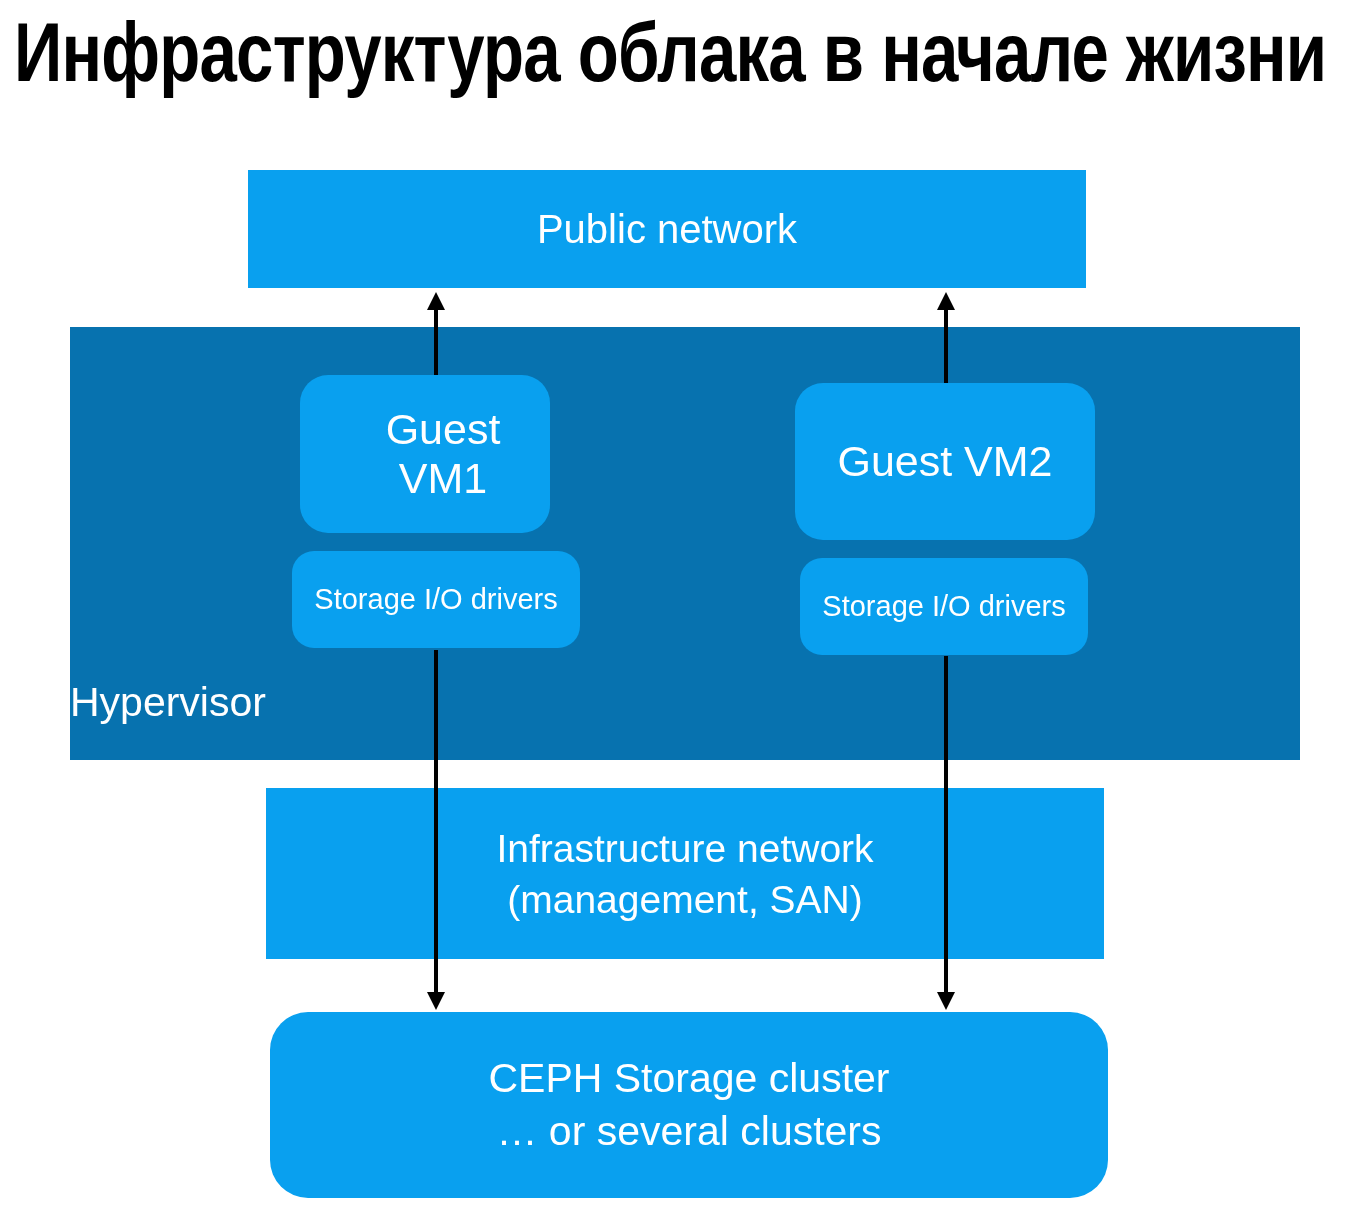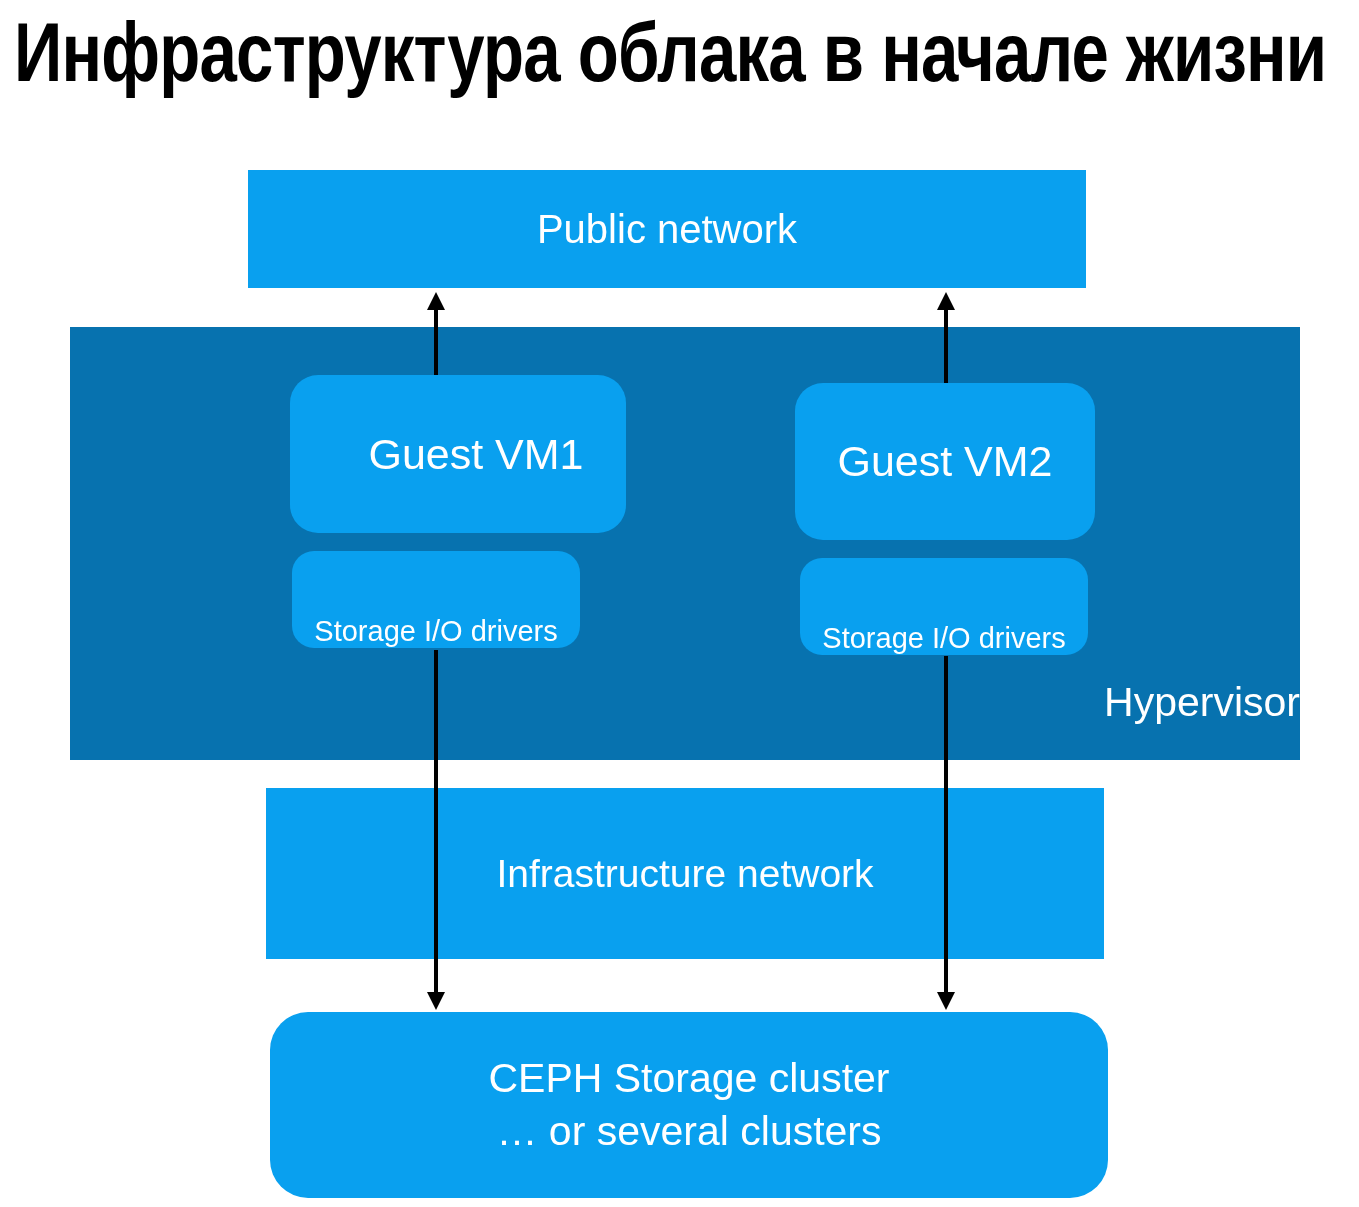--- a/index.html
+++ b/index.html
@@ -49,42 +49,41 @@
   .bar { background: var(--light-blue); }
 
   .hypervisor {
     left: 70px; top: 327px; width: 1230px; height: 433px;
     background: var(--dark-blue);
     z-index: 1;
   }
   .hypervisor-label {
     position: absolute;
     left: 0; right: 0; top: 352px;
-    text-align: right;
+    text-align: left;
     font-size: 41px;
     color: var(--text);
   }
 
   .public-network { left: 248px; top: 170px; width: 838px; height: 118px; font-size: 40px; }
 
   .guest-vm {
     background: var(--light-blue);
     border-radius: 28px;
     font-size: 43px;
     z-index: 2;
   }
-  .guest-vm1 { left: 290px; top: 375px; width: 336px; height: 158px; padding-left: 36px; }
+  .guest-vm1 { left: 300px; top: 375px; width: 250px; height: 158px; padding-left: 36px; }
   .guest-vm2 { left: 795px; top: 383px; width: 300px; height: 157px; }
 
   .storage-drivers {
     background: var(--light-blue);
     border-radius: 22px;
     font-size: 29px;
     z-index: 2;
-    justify-content: flex-end;
   }
   .storage-drivers1 { left: 292px; top: 551px; width: 288px; height: 97px; }
   .storage-drivers2 { left: 800px; top: 558px; width: 288px; height: 97px; }
 
   .infra-network { left: 266px; top: 788px; width: 838px; height: 171px; font-size: 39px; line-height: 51px; }
 
   .ceph {
     left: 270px; top: 1012px; width: 838px; height: 186px;
     background: var(--light-blue);
     border-radius: 38px;
@@ -149,20 +148,21 @@
   <div class="node storage-drivers storage-drivers1">
     <span>Storage I/O drivers</span>
   </div>
 
   <div class="node storage-drivers storage-drivers2">
     <span>Storage I/O drivers</span>
   </div>
 
   <div class="node bar infra-network">
     <span>Infrastructure network</span>
+    <span>(management, SAN)</span>
   </div>
 
   <div class="node ceph">
     <span>CEPH Storage cluster</span>
     <span>… or several clusters</span>
   </div>
 
   <div class="arrow arrow-up-left">
     <div class="head up"></div>
     <div class="stem"></div>

